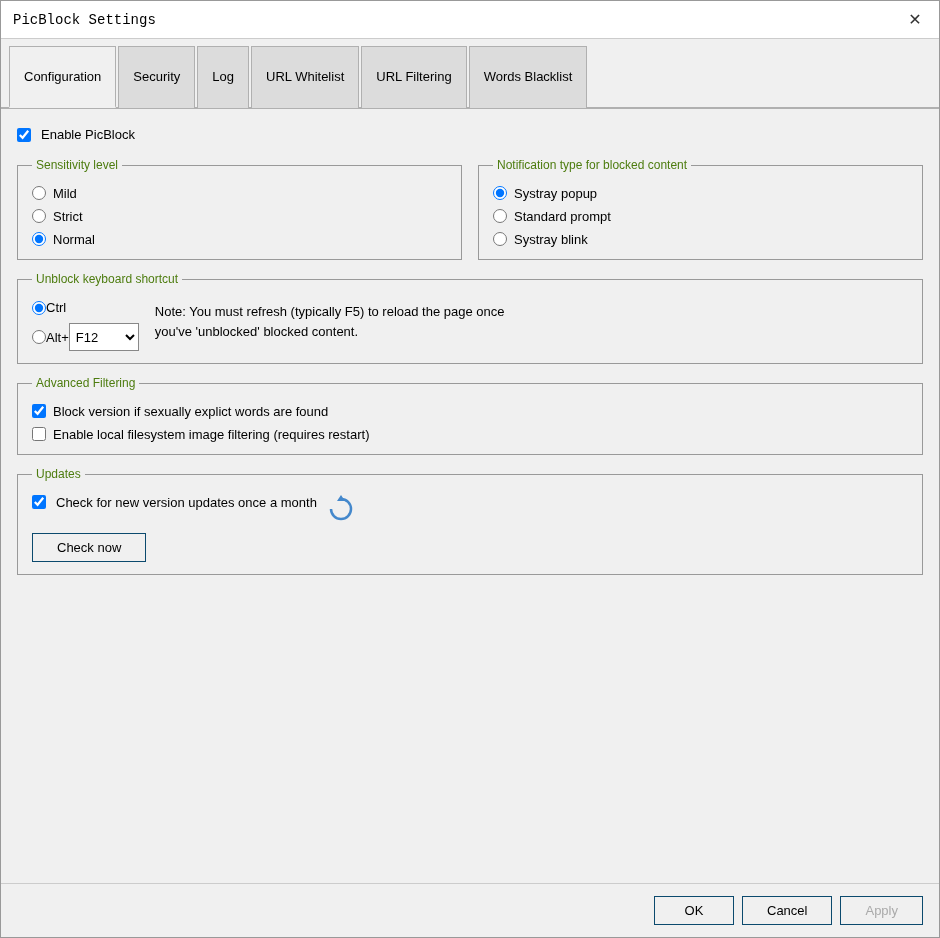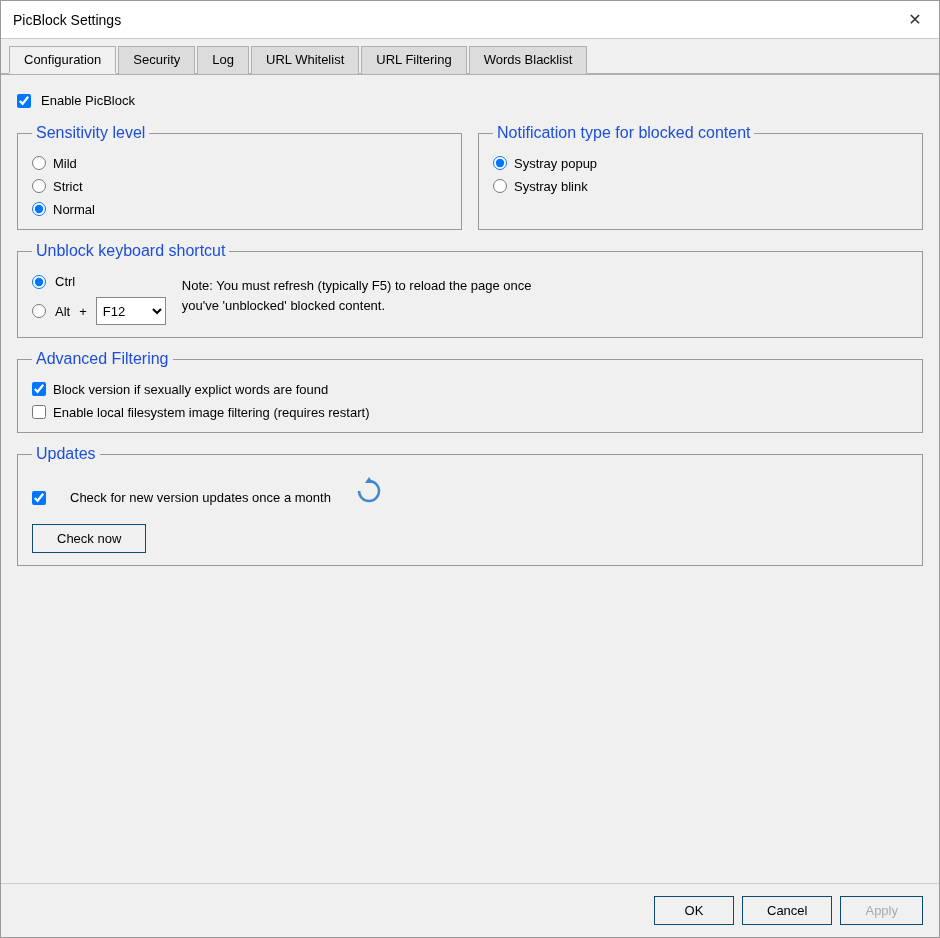--- a/index.html
+++ b/index.html
@@ -33,20 +33,21 @@
       display: flex;
       justify-content: space-between;
       align-items: center;
       height: 38px;
     }
 
     .title-bar-title {
       font-size: 14px;
       font-weight: normal;
       color: #000;
+      font-family: Liberation Mono, monospace;
     }
 
     .close-btn {
       width: 24px;
       height: 24px;
       background: none;
       border: none;
       cursor: pointer;
       font-size: 16px;
       color: #333;
@@ -66,21 +67,21 @@
 
     
     .tabs-bar {
       display: flex;
       background: #f0f0f0;
       border-bottom: 2px solid #b0b0b0;
       padding: 6px 8px 0 8px;
     }
 
     .tab {
-      padding: 5px 14px;
+      padding: 22px 14px;
       border: 1px solid #b0b0b0;
       border-bottom: none;
       background: #dcdcdc;
       cursor: pointer;
       font-size: 13px;
       color: #000;
       margin-right: 2px;
       position: relative;
       top: 1px;
     }
@@ -111,22 +112,22 @@
     }
 
     
     fieldset {
       border: 1px solid #999;
       padding: 8px 14px 12px 14px;
       margin: 0;
     }
 
     legend {
-      font-size: 16px;
-      color: #1d4ed8;
+      font-size: 12px;
+      color: #4d7c0f;
       padding: 0 4px;
     }
 
     .two-col {
       display: flex;
       gap: 16px;
     }
 
     .two-col fieldset {
       flex: 1;
@@ -164,21 +165,21 @@
 
     .shortcut-left {
       display: flex;
       flex-direction: column;
       gap: 8px;
     }
 
     .shortcut-row {
       display: flex;
       align-items: center;
-      gap: 9px;
+      gap: 0;
     }
 
     .shortcut-note {
       font-size: 13px;
       color: #000;
       max-width: 360px;
       line-height: 1.5;
       margin-top: 2px;
     }
 
@@ -226,23 +227,23 @@
       cursor: default;
     }
 
     
     .updates-content {
       margin-top: 6px;
     }
 
     .updates-row1 {
       display: flex;
-      align-items: flex-end;
-      gap: 24px;
-      margin-bottom: 19px;
+      align-items: flex-start;
+      gap: 10px;
+      margin-bottom: 10px;
     }
 
     .refresh-icon {
       width: 28px;
       height: 28px;
       display: inline-flex;
       align-items: center;
       justify-content: center;
     }
 
@@ -293,20 +294,24 @@
             </div>
           </div>
         </fieldset>
 
         <fieldset>
           <legend>Notification type for blocked content</legend>
           <div class="radio-group">
             <div class="radio-row">
               <input type="radio" name="notification" id="n-systray" checked="" style="">
               <label for="n-systray">Systray popup</label>
+            </div>
+            <div class="radio-row">
+              <input type="radio" name="notification" id="n-standard" style="">
+              <label for="n-standard">Standard prompt</label>
             </div>
             <div class="radio-row">
               <input type="radio" name="notification" id="n-blink" style="">
               <label for="n-blink">Systray blink</label>
             </div>
           </div>
         </fieldset>
       </div>
 
       <fieldset>

